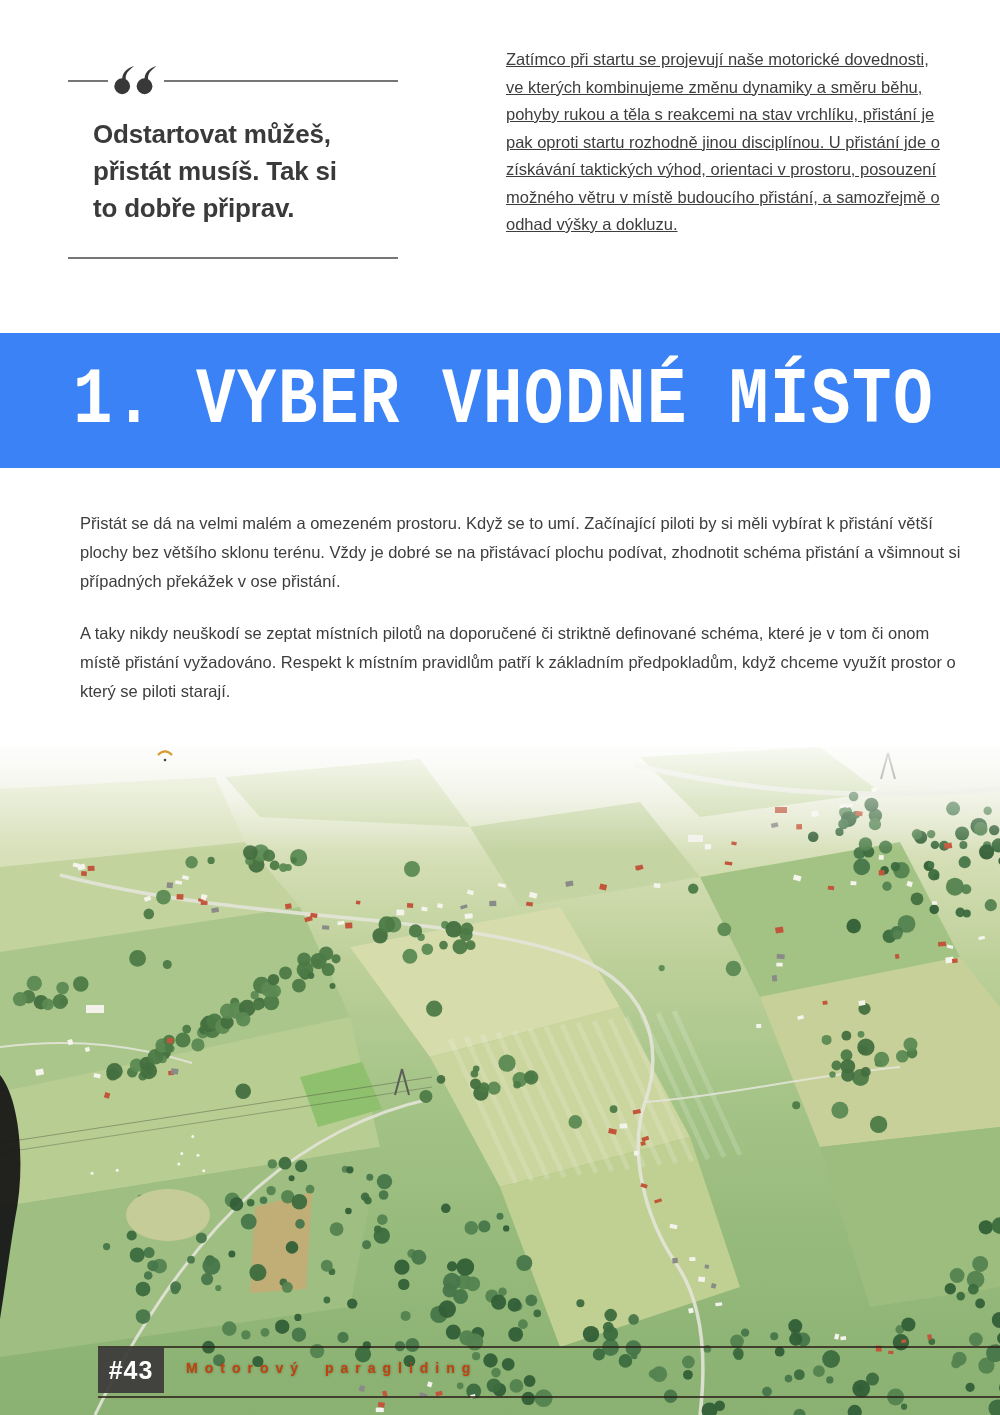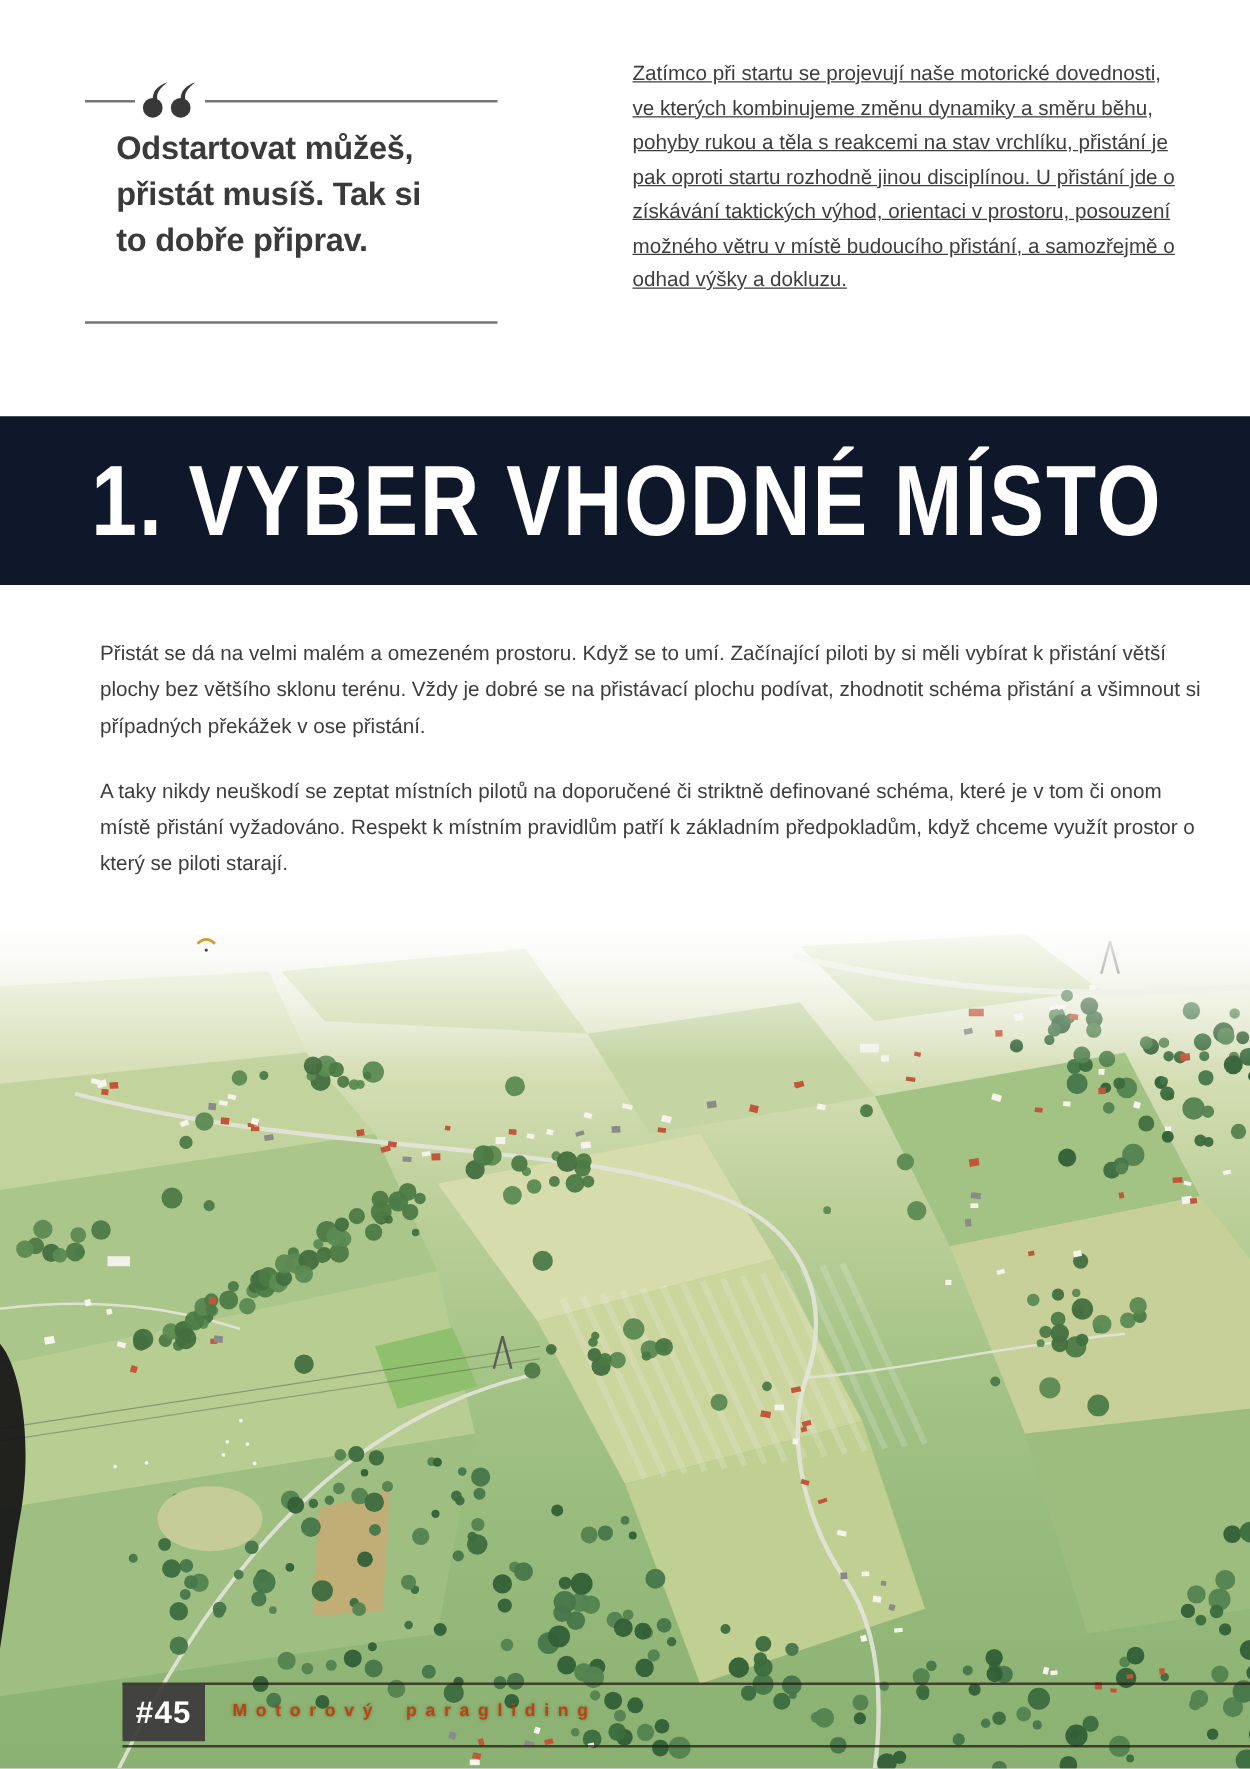--- a/index.html
+++ b/index.html
@@ -6,31 +6,31 @@
   .page{position:relative;width:1000px;height:1415px;margin:0 auto;background:#ffffff;
         overflow:hidden;font-family:"Liberation Sans",sans-serif;color:#3c3c3c;}
 
   
   .quote-rule-row{position:absolute;left:68px;top:57px;width:330px;height:48px;
                   display:flex;align-items:center;}
   .rule{height:2px;background:#767676;}
   .rule-left{width:40px;}
   .rule-right{flex:1;}
   .quote-icon{width:46px;height:46px;margin:0 5px;flex:0 0 auto;}
-  .quote-text{position:absolute;left:93px;top:100px;margin:0;width:310px;
+  .quote-text{position:absolute;left:93px;top:116px;margin:0;width:310px;
               font-size:26px;font-weight:bold;line-height:37px;color:#3a3a3a;
               white-space:pre-line;letter-spacing:-0.2px;}
   .quote-bottom-rule{position:absolute;left:68px;top:257px;width:330px;height:2px;background:#767676;}
 
   
   .intro{position:absolute;left:506px;top:46px;width:434px;margin:0;
          font-size:16.5px;line-height:27.5px;color:#3d3d3d;text-decoration:underline;}
 
   
-  .banner{position:absolute;left:0;top:333px;width:1000px;height:135px;background:#0f172a;}
+  .banner{position:absolute;left:0;top:333px;width:1000px;height:135px;background:#3b82f6;font-family:Liberation Mono, monospace;}
   .banner h1{position:absolute;left:73px;top:0;margin:0;line-height:135px;
              font-size:80px;font-weight:bold;letter-spacing:2px;color:#ffffff;
              transform:scaleX(.82);transform-origin:left center;white-space:nowrap;}
 
   
   .para{position:absolute;left:80px;width:886px;margin:0;
         font-size:16.5px;line-height:29px;color:#3d3d3d;}
   .para1{top:509px;}
   .para2{top:619px;}
 
@@ -653,16 +653,16 @@
       <path d="M0,328 C20,352 26,420 15,472 C9,508 4,548 0,572 Z" fill="#181818" opacity=".95"></path>
       <g>
         <path d="M158,8 q7,-7 14,0" stroke="#d79a2c" stroke-width="2.2" fill="none"></path>
         <circle cx="165" cy="13" r="1.3" fill="#444"></circle>
       </g>
     </svg>
 
   </figure>
   <div class="footer-line fl-top"></div>
   <div class="footer-line fl-bottom"></div>
-  <div class="issue-badge">#45</div>
+  <div class="issue-badge">#43</div>
   <div class="mag-title">Motorový paragliding</div>
 
 </div>
 
 </body></html>

